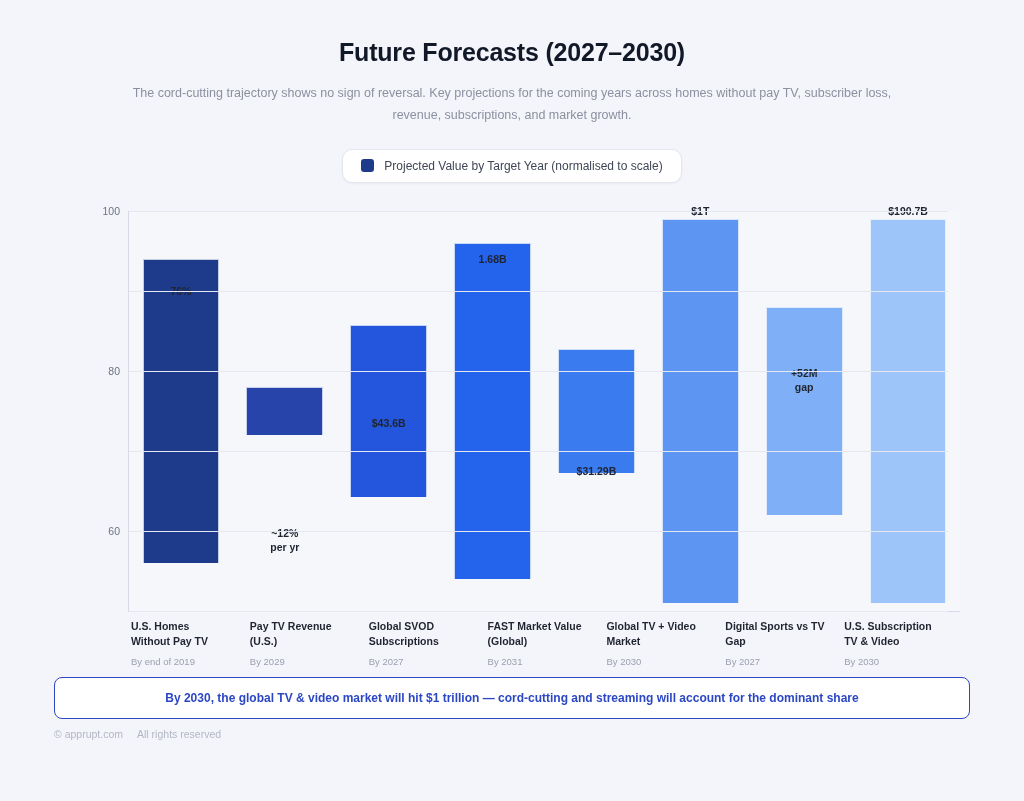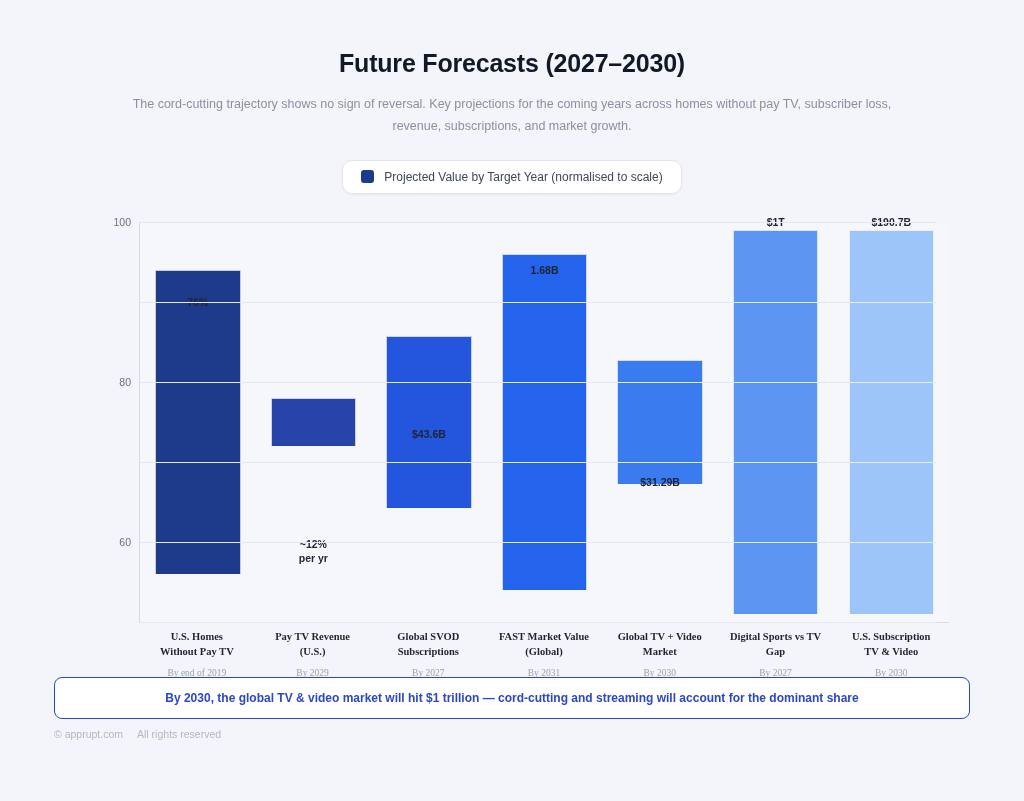--- a/index.html
+++ b/index.html
@@ -12,21 +12,21 @@
     background: #f4f5fa;
     font-family: "Liberation Sans", sans-serif;
     color: #1f2937;
     overflow: hidden;
   }
   .page {
     position: relative;
     width: 1024px;
     height: 623px;
     box-sizing: border-box;
-    padding: 15px;
+    padding: 4px;
   }
 
   
   .header { padding: 34px 100px 0 100px; text-align: center; }
   .chart-title {
     font-size: 25px;
     font-weight: bold;
     color: #111827;
     letter-spacing: -0.2px;
     margin: 0;
@@ -137,24 +137,22 @@
   
   .xlabels {
     position: absolute;
     left: 72px; right: 8px;
     top: 416px;
     display: flex;
     justify-content: space-around;
   }
   .xlabel-slot {
     flex: 1 1 0;
-    text-align: center;
     padding: 0 3px;
     box-sizing: border-box;
-    font-family: Liberation Serif, serif;
   }
   .xlabel-main {
     font-size: 10.5px;
     font-weight: bold;
     color: #1f2430;
     line-height: 1.42;
   }
   .xlabel-sub {
     margin-top: 7px;
     font-size: 9.5px;
@@ -248,20 +246,27 @@
             </div>
             <div class="bar" style="height: 124px; background: rgb(59, 123, 240);"></div>
           </div>
           <div class="bar-slot">
             <div class="bar-label" style="bottom: 392px;">
               <div>$1T</div>
             </div>
             <div class="bar" style="height: 384px; background: rgb(93, 149, 242);"></div>
           </div>
           <div class="bar-slot">
+            <div class="bar-label" style="bottom: 216px;">
+              <div>+52M</div>
+              <div>gap</div>
+            </div>
+            <div class="bar" style="height: 208px; background: rgb(127, 176, 247);"></div>
+          </div>
+          <div class="bar-slot">
             <div class="bar-label" style="bottom: 392px;">
               <div>$190.7B</div>
             </div>
             <div class="bar" style="height: 384px; background: rgb(158, 197, 250);"></div>
           </div>
         </div>
     <div class="gridline" style="top: 400px;"></div>
         <div class="gridline" style="top: 320px;"></div>
         <div class="gridline" style="top: 240px;">
           <div class="ytick" style="top: 240px;">40</div>

